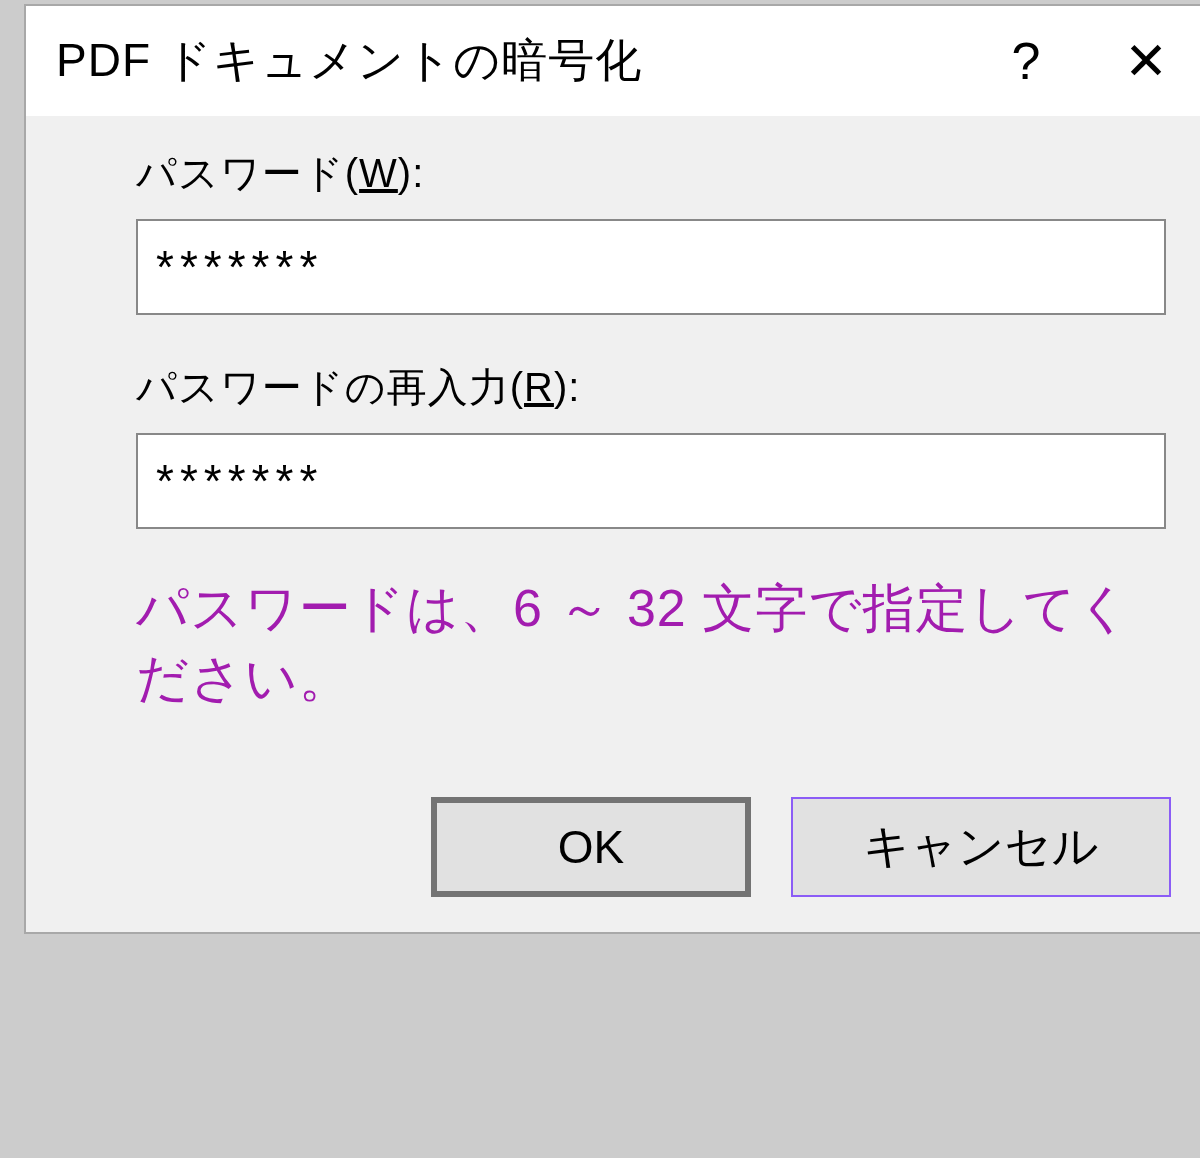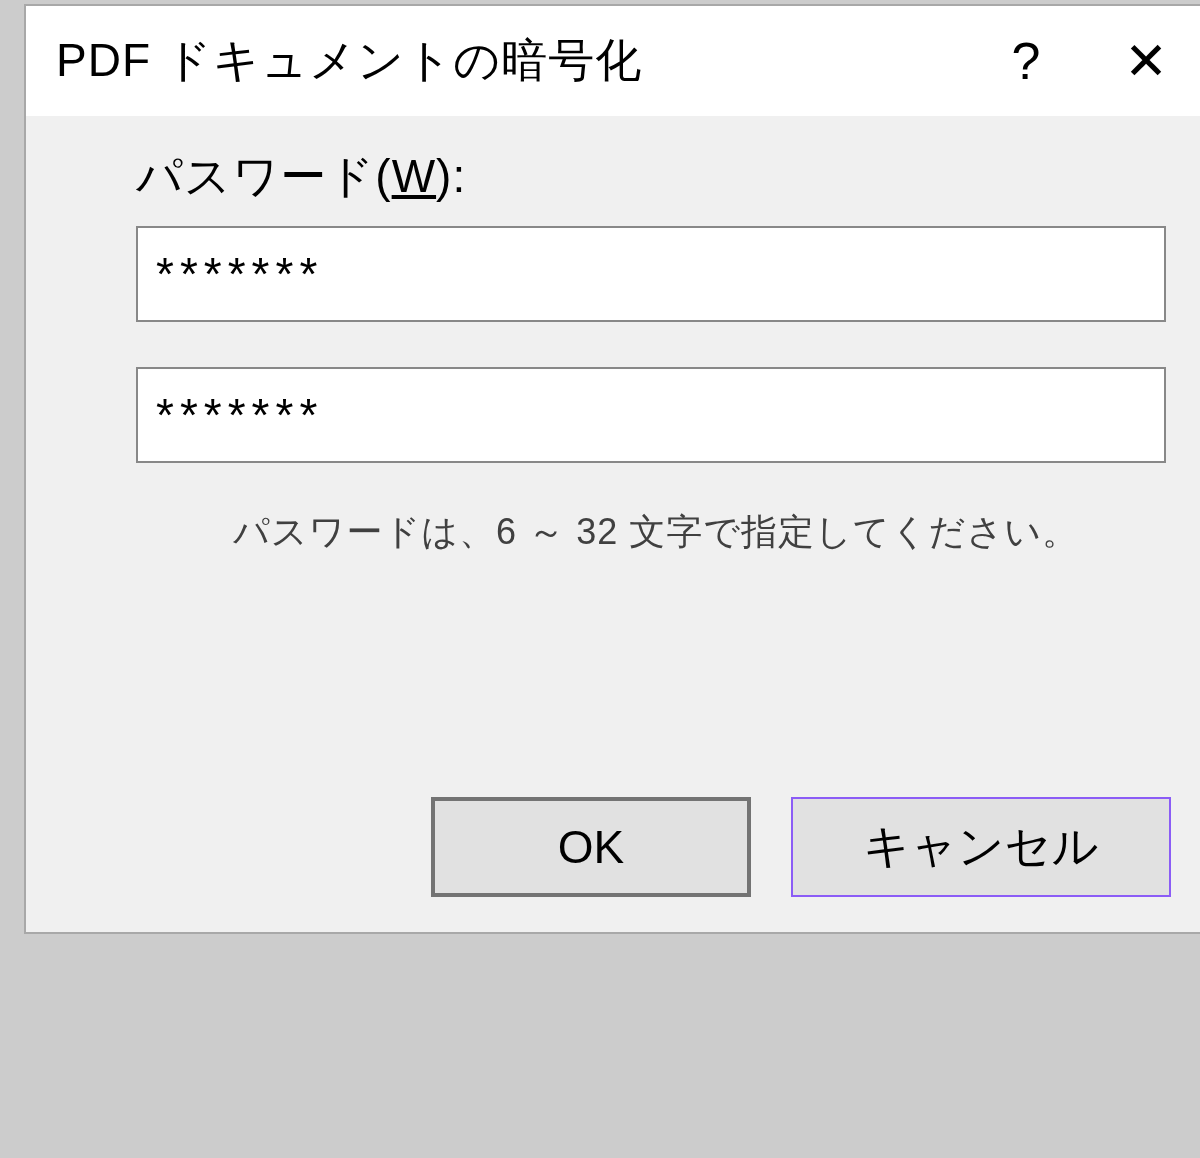--- a/index.html
+++ b/index.html
@@ -61,21 +61,21 @@
     letter-spacing: 1px;
   }
 
   .field-block {
     margin-left: 80px;
     margin-right: 30px;
     margin-bottom: 45px;
   }
 
   .field-label {
-    font-size: 46px;
+    font-size: 40px;
     color: #000;
     margin-bottom: 18px;
     letter-spacing: 1px;
   }
 
   .field-label .accel {
     text-decoration: underline;
   }
 
   .textbox {
@@ -86,26 +86,25 @@
     border: 2px solid #888888;
     font-size: 46px;
     padding: 0 18px;
     line-height: 92px;
     letter-spacing: 6px;
     font-family: inherit;
     color: #000;
   }
 
   .hint {
-    font-size: 36px;
-    color: #404040;
+    font-size: 52px;
+    color: #a21caf;
     margin-left: 80px;
     margin-top: 20px;
     letter-spacing: 1px;
-    text-align: center;
   }
 
   .button-row {
     position: absolute;
     right: 35px;
     bottom: 35px;
     display: flex;
     gap: 40px;
   }
 
@@ -118,21 +117,21 @@
     align-items: center;
     justify-content: center;
     box-sizing: border-box;
     font-family: inherit;
     color: #000;
     padding: 0;
   }
 
   .btn-ok {
     width: 320px;
-    border: 4px solid #737373;
+    border: 6px solid #737373;
   }
 
   .btn-cancel {
     width: 380px;
   }
 </style>
 </head>
 <body>
 
 <div class="dialog">
@@ -151,20 +150,23 @@
 
 
     <div class="field-block">
       <div class="field-label">
         <span>パスワード(</span><span class="accel">W</span><span>):</span>
       </div>
       <input type="text" class="textbox" value="*******" style="">
     </div>
 
     <div class="field-block">
+      <div class="field-label">
+        <span>パスワードの再入力(</span><span class="accel">R</span><span>):</span>
+      </div>
       <input type="text" class="textbox" value="*******" style="">
     </div>
 
     <div class="hint">パスワードは、6 ～ 32 文字で指定してください。</div>
 
   </div>
 
   <div class="button-row">
     <button class="btn btn-ok">OK</button>
     <button class="btn btn-cancel">キャンセル</button>

